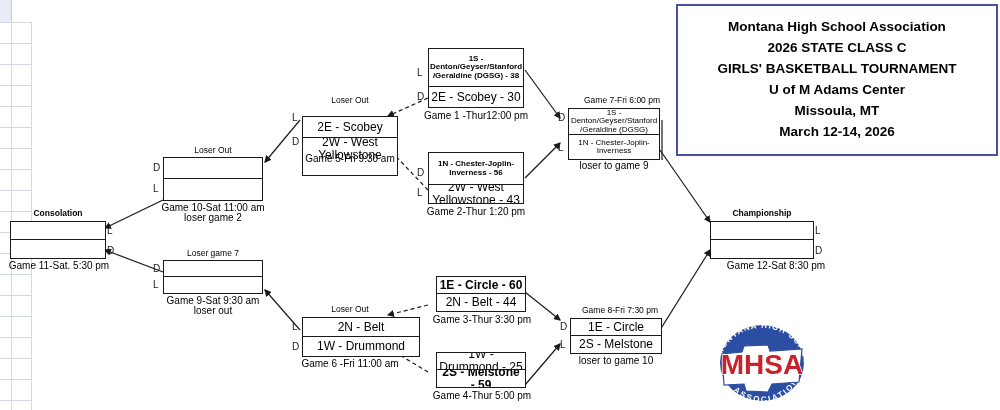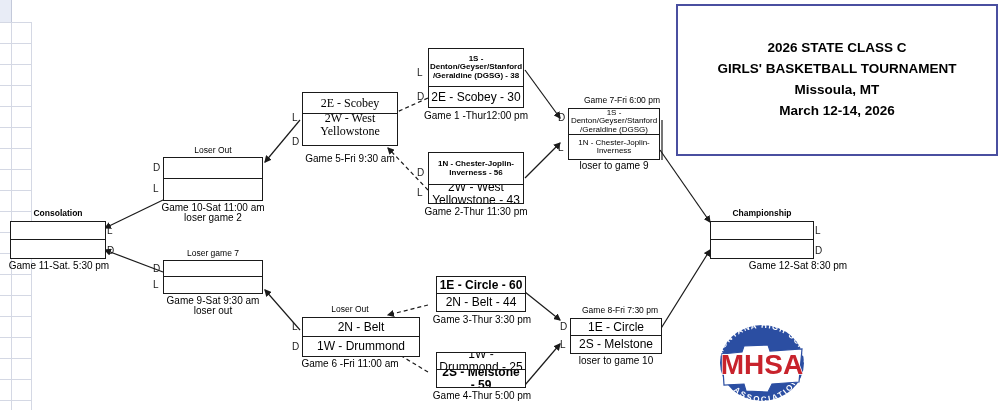--- a/index.html
+++ b/index.html
@@ -105,58 +105,60 @@
     <path d="M428,190 L388,148"></path>
 
     <path d="M428,305 L388,315"></path>
     <path d="M428,372 L388,348"></path>
   </g>
 
   <line x1="662" y1="120" x2="662" y2="160" stroke="#1a1a1a" stroke-width="1.2"></line>
 </svg>
 
 <div id="title-panel">
+  <div>Montana High School Association</div>
   <div>2026 STATE CLASS C</div>
   <div>GIRLS' BASKETBALL TOURNAMENT</div>
+  <div>U of M Adams Center</div>
   <div>Missoula, MT</div>
   <div>March 12-14, 2026</div>
 </div>
 
 <div class="cap above" style="left:428px;top:46px;width:96px;"></div>
 <div class="box" style="left:428px;top:48px;width:96px;height:60px;">
   <div class="slot top bold t8" style="height:38px;">1S - Denton/Geyser/Stanford /Geraldine (DGSG) - 38</div>
   <div class="slot t85" style="height:20px;">2E - Scobey - 30</div>
 </div>
 <div class="cap below" style="left:422px;top:110px;width:108px;">Game 1 -Thur12:00 pm</div>
 <div class="dl" style="left:417px;top:68px;">L</div>
 <div class="dl" style="left:417px;top:92px;">D</div>
 
 <div class="cap above" style="left:428px;top:148px;width:96px;"></div>
 <div class="box" style="left:428px;top:152px;width:96px;height:52px;">
   <div class="slot top bold t8" style="height:32px;">1N - Chester-Joplin-Inverness - 56</div>
   <div class="slot t85" style="height:18px;">2W - West Yellowstone - 43</div>
 </div>
-<div class="cap below" style="left:424px;top:206px;width:104px;">Game 2-Thur 11:30 pm</div>
+<div class="cap below" style="left:424px;top:206px;width:104px;">Game 2-Thur 1:20 pm</div>
 <div class="dl" style="left:417px;top:168px;">D</div>
 <div class="dl" style="left:417px;top:188px;">L</div>
 
 <div class="box" style="left:436px;top:276px;width:90px;height:36px;">
   <div class="slot top bold t85" style="height:17px;">1E - Circle - 60</div>
   <div class="slot t85" style="height:17px;">2N - Belt - 44</div>
 </div>
 <div class="cap below" style="left:430px;top:314px;width:104px;">Game 3-Thur 3:30 pm</div>
 
 <div class="box" style="left:436px;top:352px;width:90px;height:36px;">
   <div class="slot top t85" style="height:17px;">1W - Drummond - 25</div>
   <div class="slot bold t85" style="height:17px;">2S - Melstone - 59</div>
 </div>
 <div class="cap below" style="left:430px;top:390px;width:104px;">Game 4-Thur 5:00 pm</div>
 
 <div class="cap above" style="left:302px;top:96px;width:96px;">Loser Out</div>
-<div class="box" style="left:302px;top:92px;width:96px;height:54px;font-family:Liberation Serif, serif;">
+<div class="box" style="left:302px;top:116px;width:96px;height:60px;">
   <div class="slot top t85" style="height:21px;">2E - Scobey</div>
   <div class="slot t85" style="height:21px;">2W - West Yellowstone</div>
 </div>
 <div class="cap below" style="left:298px;top:153px;width:104px;">Game 5-Fri 9:30 am</div>
 <div class="dl" style="left:292px;top:113px;">L</div>
 <div class="dl" style="left:292px;top:137px;">D</div>
 
 <div class="cap above" style="left:302px;top:305px;width:96px;">Loser Out</div>
 <div class="box" style="left:302px;top:317px;width:118px;height:40px;">
   <div class="slot top t85" style="height:19px;">2N - Belt</div>
@@ -211,21 +213,21 @@
 </div>
 <div class="cap below" style="left:4px;top:260px;width:110px;">Game 11-Sat. 5:30 pm</div>
 <div class="dl" style="left:107px;top:226px;">L</div>
 <div class="dl" style="left:107px;top:246px;">D</div>
 
 <div class="cap above bold t9" style="left:710px;top:209px;width:104px;">Championship</div>
 <div class="box" style="left:710px;top:221px;width:104px;height:38px;">
   <div class="slot top t85" style="height:18px;"></div>
   <div class="slot t85" style="height:18px;"></div>
 </div>
-<div class="cap below" style="left:742px;top:260px;width:112px;">Game 12-Sat 8:30 pm</div>
+<div class="cap below" style="left:720px;top:260px;width:112px;">Game 12-Sat 8:30 pm</div>
 <div class="dl" style="left:815px;top:226px;">L</div>
 <div class="dl" style="left:815px;top:246px;">D</div>
 
 <svg id="logo" viewBox="0 0 112 90">
   <defs>
     <path id="arcTop" d="M14,48 A42,38 0 0,1 98,48"></path>
     <path id="arcBot" d="M18,50 A38,34 0 0,0 94,50"></path>
   </defs>
   <ellipse cx="56" cy="45" rx="42" ry="38" fill="#2b4ea2"></ellipse>
   <text font-size="8" font-weight="bold" fill="#ffffff" font-family="Liberation Sans, sans-serif" letter-spacing="1.2">

